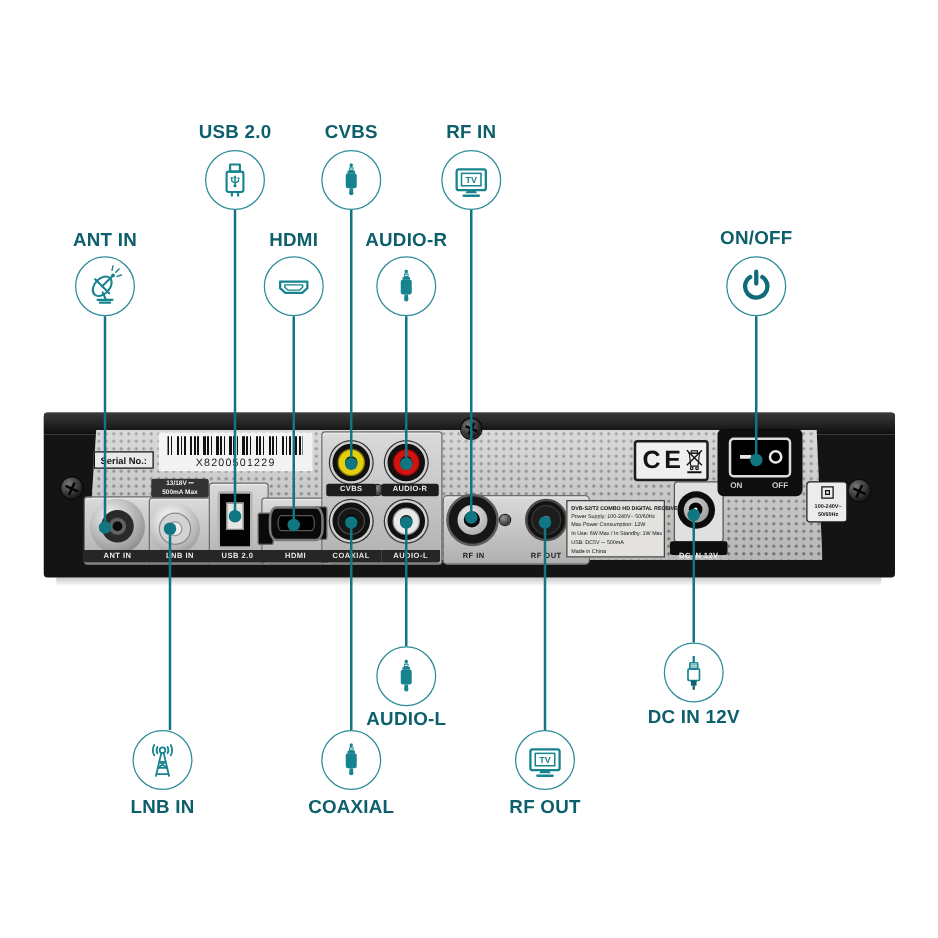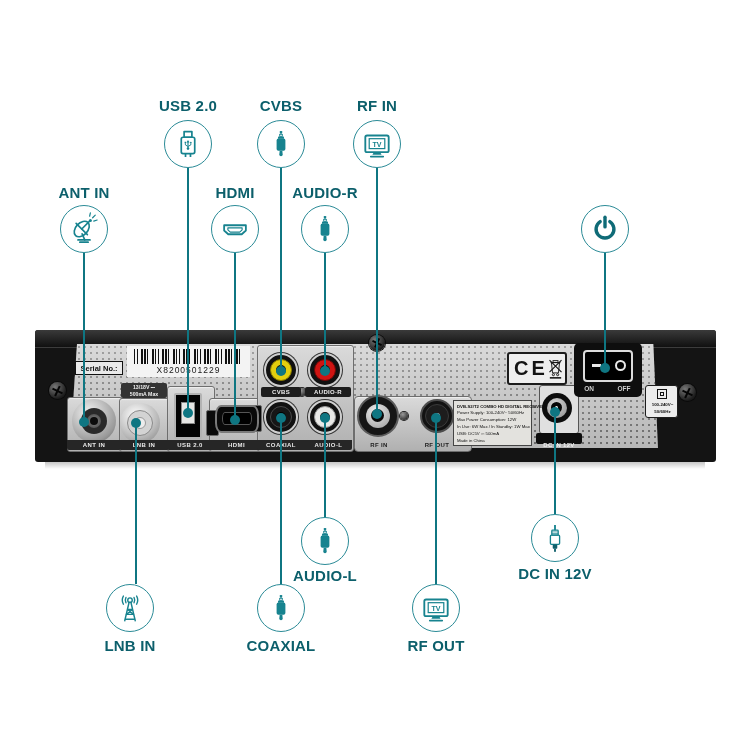--- a/index.html
+++ b/index.html
@@ -259,20 +259,21 @@
         <rect x="19.8" y="13.6" width="8.4" height="3"></rect>
         <rect x="17.8" y="16.4" width="12.4" height="17" rx="2.5"></rect>
         <path d="M22.1 33.4 h3.8 l.5 5.5 a2.4 2.4 0 0 1 -4.8 0 z"></path>
       </g>
       <rect x="22.3" y="11" width="3.4" height="1.3" fill="#fff"></rect>
     </svg>
   </div>
   <div class="co-line" style="left:324px;top:253px;height:118px;"></div>
   <div class="co-dot" style="left:320px;top:366px;"></div>
 
+  <div class="co-label" style="left:535px;top:182px;">ON/OFF</div>
   <div class="co-circle" style="left:581px;top:205px;">
     <svg width="34" height="34" viewBox="0 0 48 48" fill="none" stroke="#0f6b77" stroke-width="4.8" stroke-linecap="round">
       <path d="M17.2 13.6 A12.6 12.6 0 1 0 30.8 13.6"></path>
       <path d="M24 7.5 V21"></path>
     </svg>
   </div>
   <div class="co-line" style="left:604px;top:253px;height:115px;"></div>
   <div class="co-dot" style="left:600px;top:363px;"></div>
 
   <div class="co-dot" style="left:131px;top:418px;"></div>

